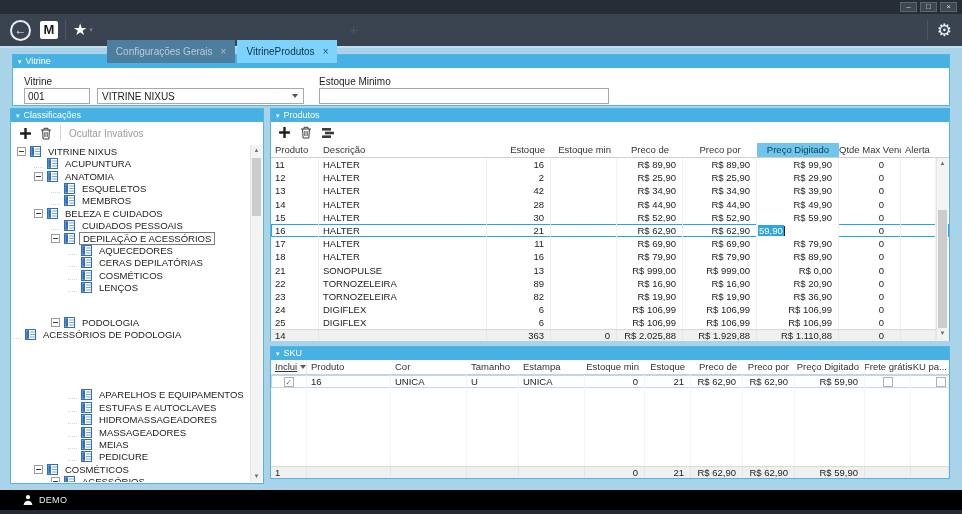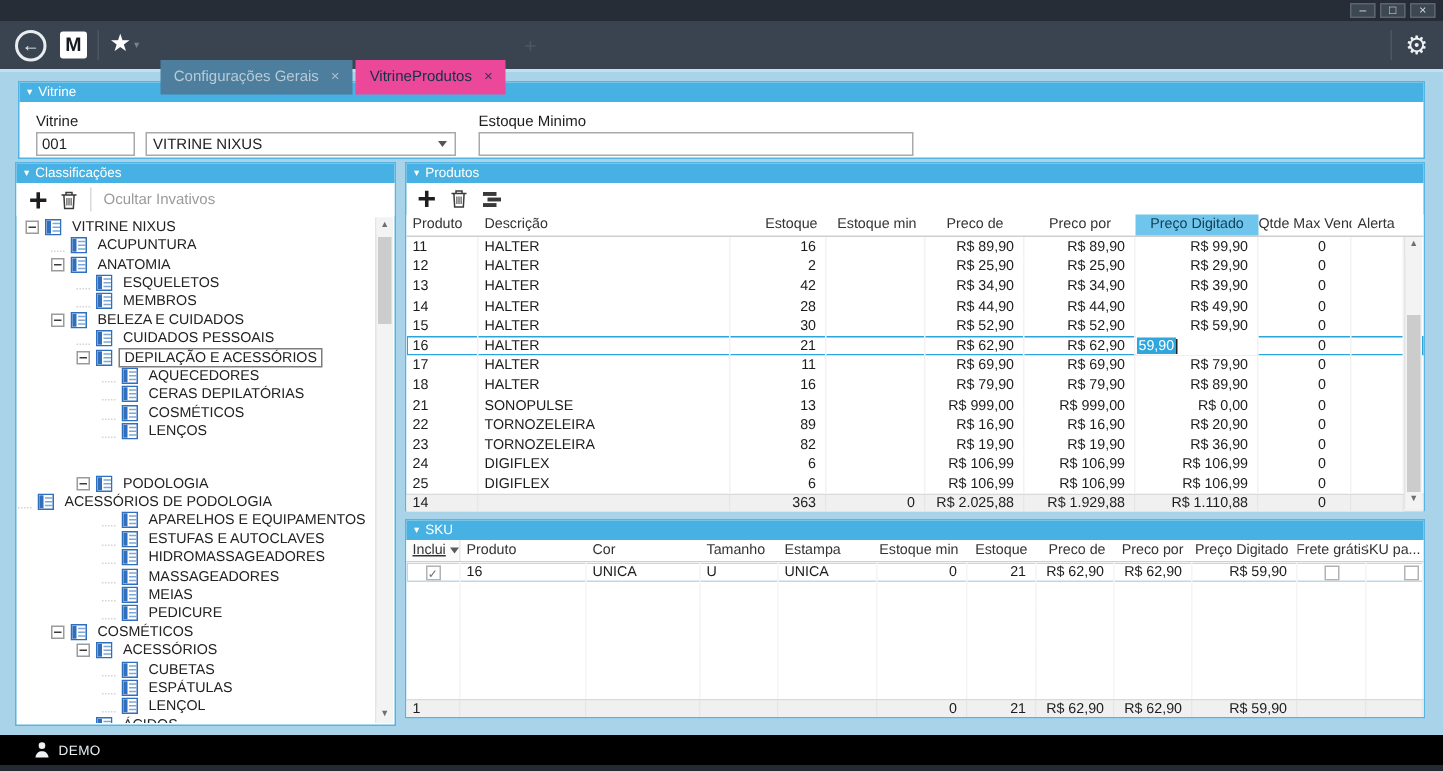--- a/index.html
+++ b/index.html
@@ -20,21 +20,21 @@
   .back-btn { width:21px; height:21px; margin-left:10px; border:2px solid #e9edf0; border-radius:50%;
     color:#e9edf0; font-size:12px; line-height:17px; text-align:center; flex:0 0 auto; }
   .logo { width:18px; height:18px; margin-left:9px; background:#fff; border-radius:2px; color:#161b22;
     font-weight:bold; font-size:13px; line-height:18px; text-align:center; }
   .tb-sep { width:1px; height:20px; background:#4c5662; margin:0 7px; }
   .star { color:#fff; font-size:16px; line-height:16px; }
   .star-caret { color:#76818d; font-size:7px; margin-left:2px; }
   .tabs { display:flex; margin-left:14px; gap:2px;margin-top:42px; }
   .tab { height:23px; padding:0 9px; display:flex; align-items:center; gap:8px; font-size:10px; }
   .tab.inactive { background:#4d7e9d; color:#b7cbd7; }
-  .tab.active { background:#ec4899; color:#10314a; }
+  .tab.active { background:#7dd3fc; color:#10314a; }
   .tab .tab-close { font-size:10px; opacity:.85; }
   .ghost-plus { color:#4c5763; font-size:14px; margin-left:12px; }
   .gear { margin-left:auto; display:flex; align-items:center; }
   .gear .tb-sep { margin:0 9px; }
   .gear-icon { color:#eef2f5; font-size:17px; line-height:17px; margin-right:10px; }
   
   .workspace { position:absolute; top:46px; left:0; right:0; height:444px; background:#a9d3e9;
     border-top:2px solid #bfe0f1; }
   .panel { position:absolute; background:#fff; border:1px solid #55b4e2; }
   .panel-header { height:13px; background:#46b1e2; color:#fff; font-size:9px; line-height:13px;
@@ -364,21 +364,21 @@
           <span class="exp-spacer"></span>
           <span class="tree-icon">
             <svg width="11" height="11" viewBox="0 0 11 11">
               <rect x="0.5" y="0.5" width="10" height="10" fill="#fff" stroke="#2f6fbd"></rect>
               <rect x="1.2" y="1.2" width="2.8" height="8.6" fill="#2f6fbd"></rect>
               <path d="M5 3h5M5 5.5h5M5 8h5" stroke="#7da7d8" stroke-width="1" fill="none"></path>
             </svg>
           </span>
           <span class="tree-label">ACESSÓRIOS DE PODOLOGIA</span>
         </div>
-        <div class="tree-row" style="padding-left: 56px;">
+        <div class="tree-row" style="padding-left: 56px; margin-top: 48px;">
           <span class="exp-spacer"></span>
           <span class="tree-icon">
             <svg width="11" height="11" viewBox="0 0 11 11">
               <rect x="0.5" y="0.5" width="10" height="10" fill="#fff" stroke="#2f6fbd"></rect>
               <rect x="1.2" y="1.2" width="2.8" height="8.6" fill="#2f6fbd"></rect>
               <path d="M5 3h5M5 5.5h5M5 8h5" stroke="#7da7d8" stroke-width="1" fill="none"></path>
             </svg>
           </span>
           <span class="tree-label">APARELHOS E EQUIPAMENTOS</span>
         </div>

